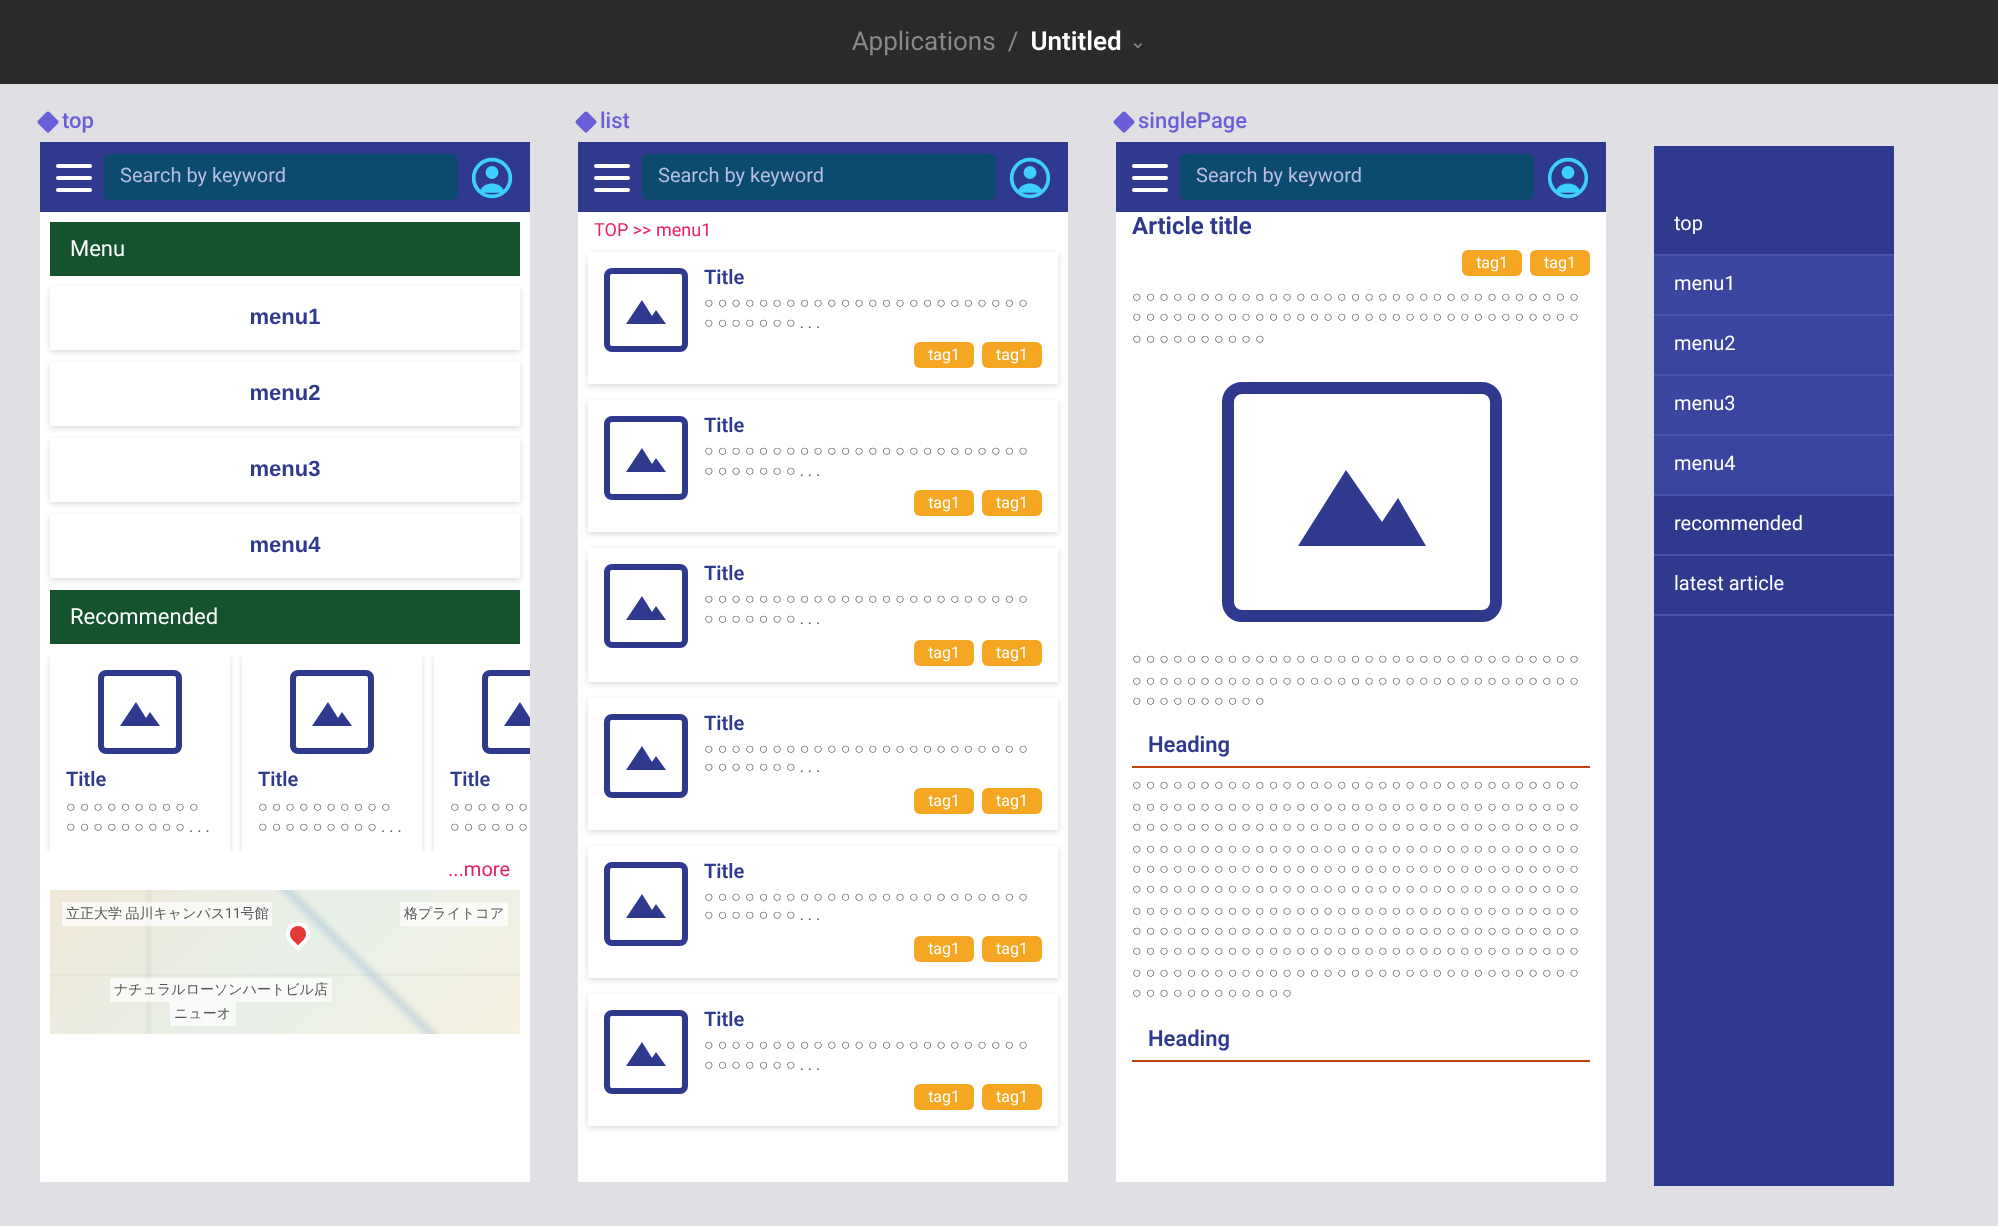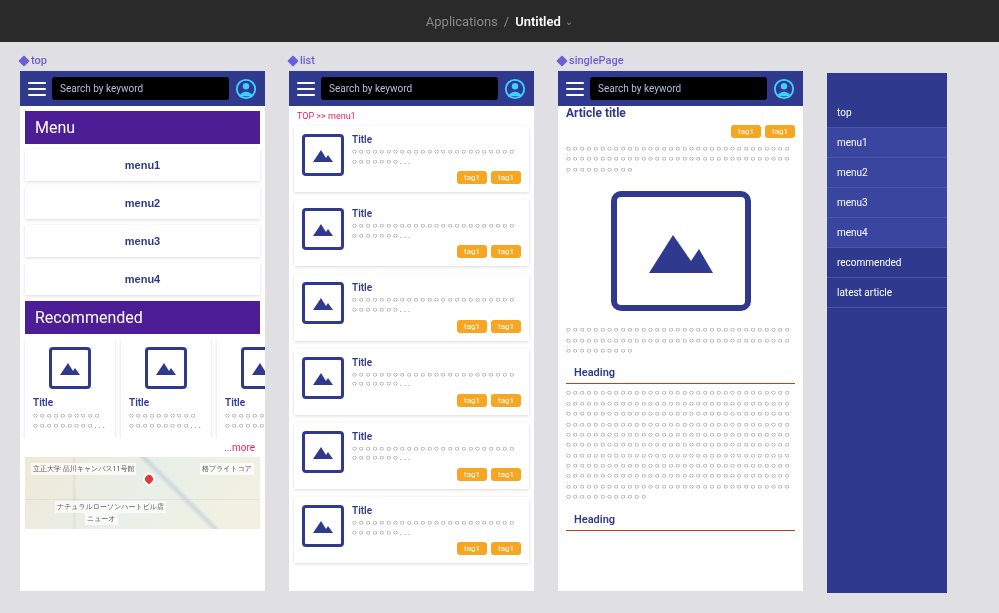--- a/index.html
+++ b/index.html
@@ -14,25 +14,25 @@
 .canvas { padding: 12px 20px; display: flex; gap: 24px; height: 571px; overflow: hidden; }
 
 .artboard-wrap { flex-shrink: 0; }
 .artboard-label { color: #6b5fd8; font-size: 11px; margin-bottom: 4px; display: flex; align-items: center; gap: 3px; font-weight: 500; }
 .artboard-label .diamond { width: 8px; height: 8px; background: #6b5fd8; transform: rotate(45deg); display: inline-block; border-radius: 1px; }
 .artboard { background: #fff; width: 245px; height: 520px; overflow: hidden; position: relative; }
 
 .ab-header { background: #2f3a8f; height: 35px; display: flex; align-items: center; padding: 0 8px; gap: 6px; }
 .hamburger { width: 18px; height: 14px; display: flex; flex-direction: column; justify-content: space-between; cursor: pointer; flex-shrink: 0; }
 .hamburger span { height: 2px; background: #fff; border-radius: 1px; }
-.search-box { flex: 1; background: #000000; border-radius: 3px; height: 23px; display: flex; align-items: center; padding: 0 8px; color: #b8bee0; font-size: 10px; }
+.search-box { flex: 1; background: #0c4a6e; border-radius: 3px; height: 23px; display: flex; align-items: center; padding: 0 8px; color: #b8bee0; font-size: 10px; }
 .user-icon { flex-shrink: 0; }
 .user-icon svg { display: block; }
 
-.section-header { background: #4c1d95; color: #fff; font-size: 16px; padding: 7px 10px; margin: 5px 5px 5px 5px; }
+.section-header { background: #14532d; color: #fff; font-size: 11px; padding: 7px 10px; margin: 5px 5px 5px 5px; }
 .menu-btn { background: #fff; border: none; box-shadow: 0 1px 3px rgba(0,0,0,0.15); margin: 0 5px 6px 5px; padding: 10px 0; text-align: center; color: #2f3a8f; font-size: 11px; font-weight: 600; display: block; width: calc(100% - 10px); cursor: pointer; }
 
 .rec-row { display: flex; gap: 6px; padding: 0 5px; overflow: hidden; }
 .rec-card { background: #fff; box-shadow: 0 1px 3px rgba(0,0,0,0.15); padding: 8px; width: 90px; flex-shrink: 0; }
 .rec-card .img-ph { width: 42px; height: 42px; border: 3px solid #2f3a8f; border-radius: 4px; margin: 0 auto 8px; display: flex; align-items: center; justify-content: center; }
 .rec-card .card-title { color: #2f3a8f; font-size: 10px; font-weight: 600; margin-bottom: 3px; }
 .rec-card .card-body { font-size: 8px; color: #5a5a5a; letter-spacing: 2px; line-height: 1.2; word-break: break-all; }
 .more-link { color: #e91e63; font-size: 10px; text-align: right; padding: 4px 10px; }
 
 .map-ph { height: 72px; margin: 0 5px; background: linear-gradient(135deg, #f0e8d8 0%, #e8f0e8 50%, #f5f0e0 100%); position: relative; overflow: hidden; }

